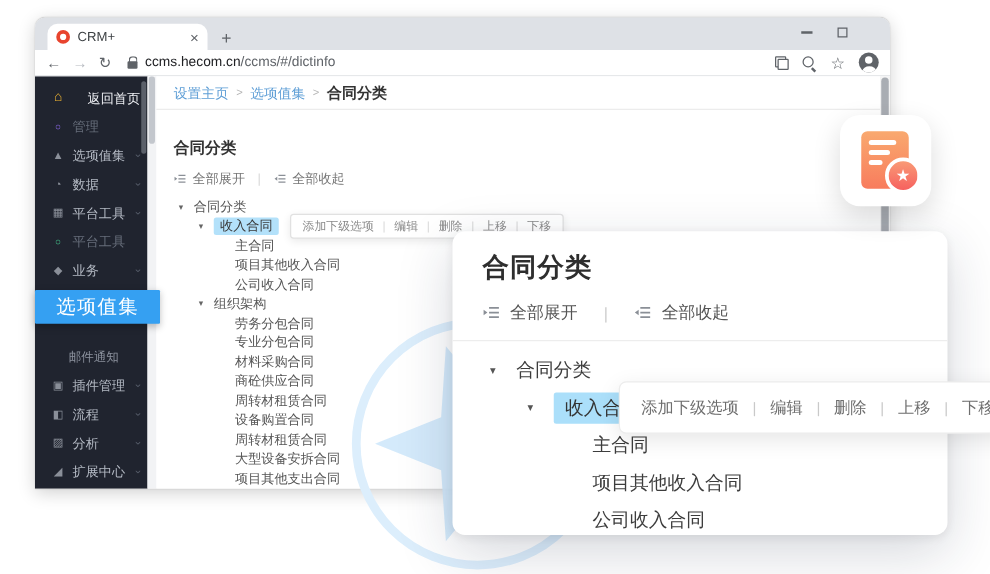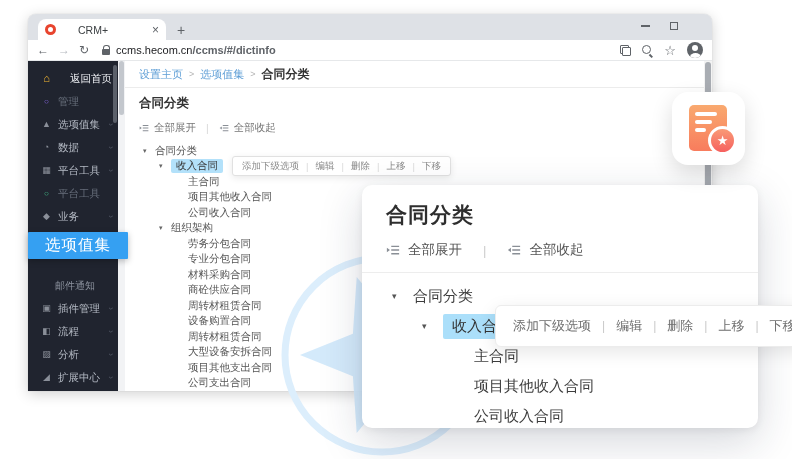--- a/index.html
+++ b/index.html
@@ -5,40 +5,40 @@
   html,body{margin:0;padding:0;background:#fff;width:792px;height:459px;overflow:hidden;
     font-family:"Liberation Sans","DejaVu Sans",sans-serif;-webkit-font-smoothing:antialiased;}
   *{box-sizing:border-box;}
 
   
   .browser-window{position:absolute;left:28px;top:14px;width:684px;height:377px;background:#fff;
     border-radius:8px 8px 0 0;box-shadow:0 3px 14px rgba(0,0,0,.18),0 0 1px rgba(0,0,0,.25);z-index:1;}
   .tabstrip{position:relative;height:26px;background:#dee1e6;border-radius:8px 8px 0 0;
     display:flex;align-items:flex-end;}
   .tab{margin-left:10px;width:128px;height:21px;background:#fff;border-radius:8px 8px 0 0;
-    display:flex;align-items:center;padding:0 7px;gap:22px;}
+    display:flex;align-items:center;padding:0 7px;gap:6px;}
   .tab-favicon{width:11px;height:11px;border:3px solid #e8442e;border-radius:50%;flex:none;}
   .tab-title{font-size:10.5px;color:#3c4043;flex:1;white-space:nowrap;overflow:hidden;}
   .tab-close{font-size:12px;color:#5f6368;line-height:1;}
   .newtab-btn{margin-left:11px;margin-bottom:3px;color:#5f6368;font-size:14px;line-height:1;}
   .win-controls{position:absolute;right:34px;top:0;height:24px;display:flex;gap:20px;align-items:center;}
   .min-bar{display:inline-block;width:9px;height:1.5px;background:#5f6368;}
   .max-box{display:inline-block;width:8px;height:8px;border:1.2px solid #5f6368;}
 
   .urlbar{height:21px;background:#fff;display:flex;align-items:center;padding:0 9px;gap:9px;
     border-bottom:1px solid #e6e8ea;}
   .nav-ic{font-size:12px;color:#5f6368;line-height:1;}
   .nav-ic.fwd{color:#b6bac0;}
   .url-field{flex:1;display:flex;align-items:center;gap:6px;padding:0 4px;min-width:0;}
   .lock-icon{width:8px;height:6px;background:#5f6368;border-radius:1px;position:relative;margin-top:3px;flex:none;}
   .lock-icon::before{content:"";position:absolute;left:1.4px;top:-4px;width:5px;height:4.5px;
     border:1.2px solid #5f6368;border-bottom:none;border-radius:3px 3px 0 0;}
   .url-text{font-size:11px;white-space:nowrap;overflow:hidden;}
   .url-domain{color:#202124;}
-  .url-path{color:#5f6368;font-weight:bold;}
+  .url-path{color:#5f6368;}
   .ub-right{display:flex;align-items:center;gap:11px;}
   .translate-icon{width:11px;height:11px;position:relative;}
   .translate-icon::before{content:"";position:absolute;left:0;top:0;width:7px;height:7px;border:1.2px solid #5f6368;border-radius:1px;}
   .translate-icon::after{content:"";position:absolute;right:0;bottom:0;width:7px;height:7px;border:1.2px solid #5f6368;border-radius:1px;background:#fff;}
   .zoom-icon{width:11px;height:11px;position:relative;}
   .zoom-icon::before{content:"";position:absolute;left:0;top:0;width:7px;height:7px;border:1.4px solid #5f6368;border-radius:50%;}
   .zoom-icon::after{content:"";position:absolute;right:0;bottom:-1px;width:4px;height:1.6px;background:#5f6368;transform:rotate(45deg);}
   .star-glyph{font-size:13px;color:#5f6368;line-height:1;}
   .avatar{width:16px;height:16px;border-radius:50%;background:#5f6368;position:relative;overflow:hidden;flex:none;}
   .avatar::before{content:"";position:absolute;left:5px;top:3px;width:6px;height:6px;background:#fff;border-radius:50%;}
@@ -62,21 +62,21 @@
   .sb-row.sub .sb-label{color:#8d939f;font-size:10px;}
   .sb-scroll-thumb{position:absolute;right:1px;top:4px;width:4px;height:58px;background:#8d929b;border-radius:2px;opacity:.55;}
 
   .option-label{position:absolute;left:28px;top:232px;width:100px;height:27px;background:#35a0f2;
     color:#fff;font-size:15.5px;display:flex;align-items:center;justify-content:center;z-index:4;
     letter-spacing:1px;box-shadow:0 2px 6px rgba(0,0,0,.25);border-radius:1px;}
 
   
   .scroll-col{width:7px;background:#f2f3f5;position:relative;flex:none;}
   .scroll-col .thumb{position:absolute;left:1px;top:0;width:5px;height:54px;background:#c3c7cd;border-radius:3px;}
-  .main{flex:1;display:flex;flex-direction:column;background:#fff;min-width:0;}
+  .main{flex:1;display:flex;flex-direction:column;background:#fff;min-width:0;gap:15px;}
   .breadcrumb-bar{height:27px;border-bottom:1px solid #ececec;display:flex;align-items:center;
     padding-left:14px;gap:6px;flex:none;}
   .crumb-link{font-size:11px;color:#5e9ed6;}
   .crumb-sep{font-size:9px;color:#b3b3b3;}
   .crumb-current{font-size:12px;color:#333;font-weight:bold;}
   .content{flex:1;padding:7px 14px 0;overflow:hidden;}
   .content-title{font-size:12.5px;font-weight:bold;color:#333;margin-bottom:9px;}
   .tree-toolbar{display:flex;align-items:center;gap:5px;font-size:10.5px;color:#777;margin-bottom:8px;}
   .tb-ic{color:#8a8f96;display:inline-flex;}
   .tb-sep{color:#d8d8d8;margin:0 5px;}

